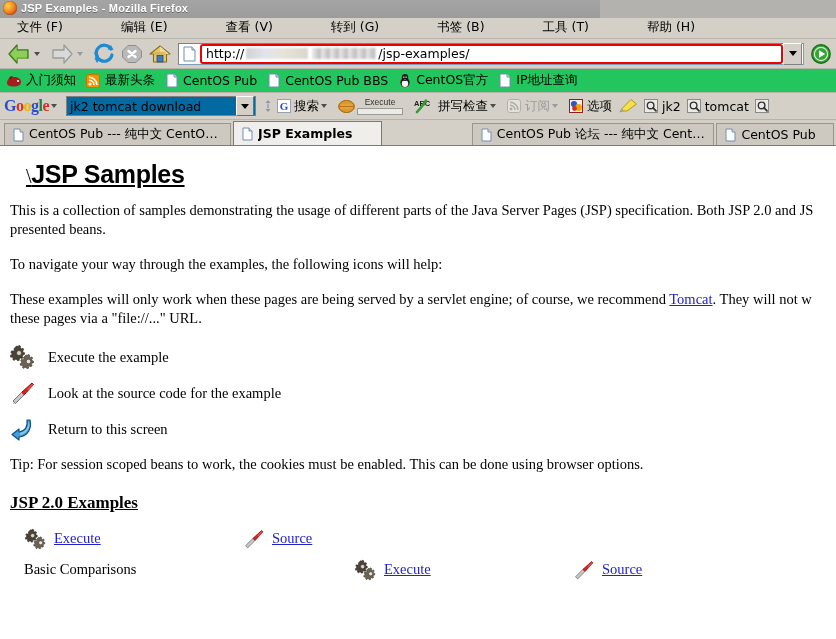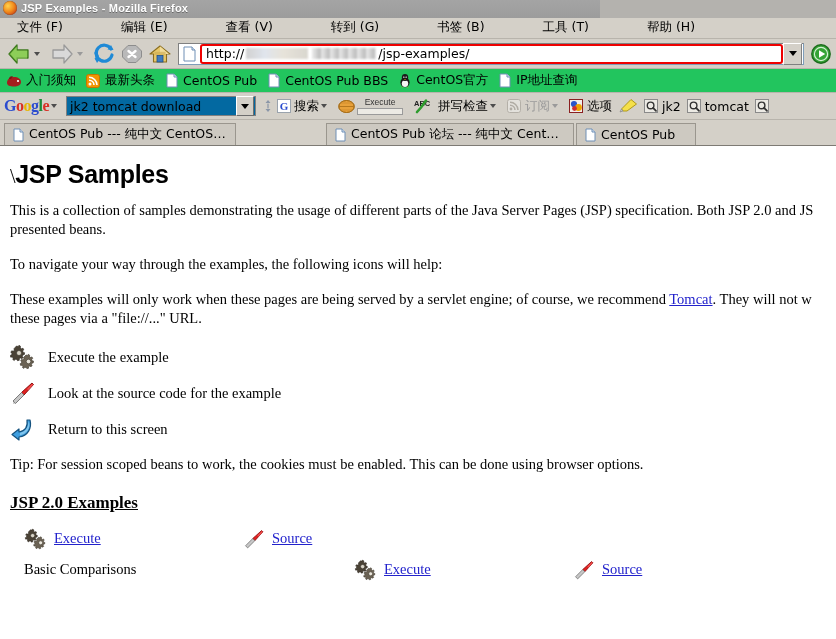--- a/index.html
+++ b/index.html
@@ -154,22 +154,22 @@
     overflow:hidden;text-overflow:ellipsis;}
   .tab.active .tab-label{font-weight:bold;}
 
   
   #content{
     background:#ffffff;height:474px;overflow:hidden;position:relative;
     font-family:"Liberation Serif","DejaVu Serif",serif;
     color:#000;padding:0 10px;box-sizing:border-box;
   }
   #page-heading{
-    font-size:25px;font-weight:bold;margin:14px 0 12px 0;
-    font-family:"Liberation Sans",sans-serif;letter-spacing:-0.3px;
+    font-size:25px;font-weight:bold;margin:14px 0 12px 16px;
+    font-family:"Liberation Sans",sans-serif;letter-spacing:-0.3px;text-decoration:underline;
   }
   #page-heading .brokenimg{font-family:"Liberation Serif",serif;font-weight:normal;font-size:20px;}
   #content p{
     font-size:14.5px;line-height:19px;margin:0 0 16px 0;white-space:nowrap;
   }
   #content a{color:#2222cc;text-decoration:underline;}
   .legend-row{display:flex;align-items:center;margin-bottom:10px;}
   .legend-row .legend-icon{width:26px;height:26px;margin-right:12px;flex:none;}
   .legend-row .legend-text{font-size:14.5px;}
   #tip{font-size:14.5px;margin:14px 0 20px 0;white-space:nowrap;}
@@ -487,20 +487,29 @@
 
 <div id="tabbar">
   <div class="tab" style="width:232px;">
     <span>
       <svg width="13" height="14" viewBox="0 0 13 14">
           <path d="M2 1 H8 L11 4 V13 H2 Z" fill="#fff" stroke="#6f8fb5"></path>
           <path d="M8 1 V4 H11" fill="#d7e3f2" stroke="#6f8fb5"></path>
         </svg>
     </span>
     <span class="tab-label">CentOS Pub --- 纯中文 CentOS 攻略站</span>
+  </div>
+  <div class="tab active" style="width:152px;">
+    <span>
+      <svg width="13" height="14" viewBox="0 0 13 14">
+          <path d="M2 1 H8 L11 4 V13 H2 Z" fill="#fff" stroke="#6f8fb5"></path>
+          <path d="M8 1 V4 H11" fill="#d7e3f2" stroke="#6f8fb5"></path>
+        </svg>
+    </span>
+    <span class="tab-label">JSP Examples</span>
   </div>
   <div class="tab" style="width:248px;margin-left:88px;">
     <span>
       <svg width="13" height="14" viewBox="0 0 13 14">
           <path d="M2 1 H8 L11 4 V13 H2 Z" fill="#fff" stroke="#6f8fb5"></path>
           <path d="M8 1 V4 H11" fill="#d7e3f2" stroke="#6f8fb5"></path>
         </svg>
     </span>
     <span class="tab-label">CentOS Pub 论坛 --- 纯中文 CentOS ...</span>
   </div>

